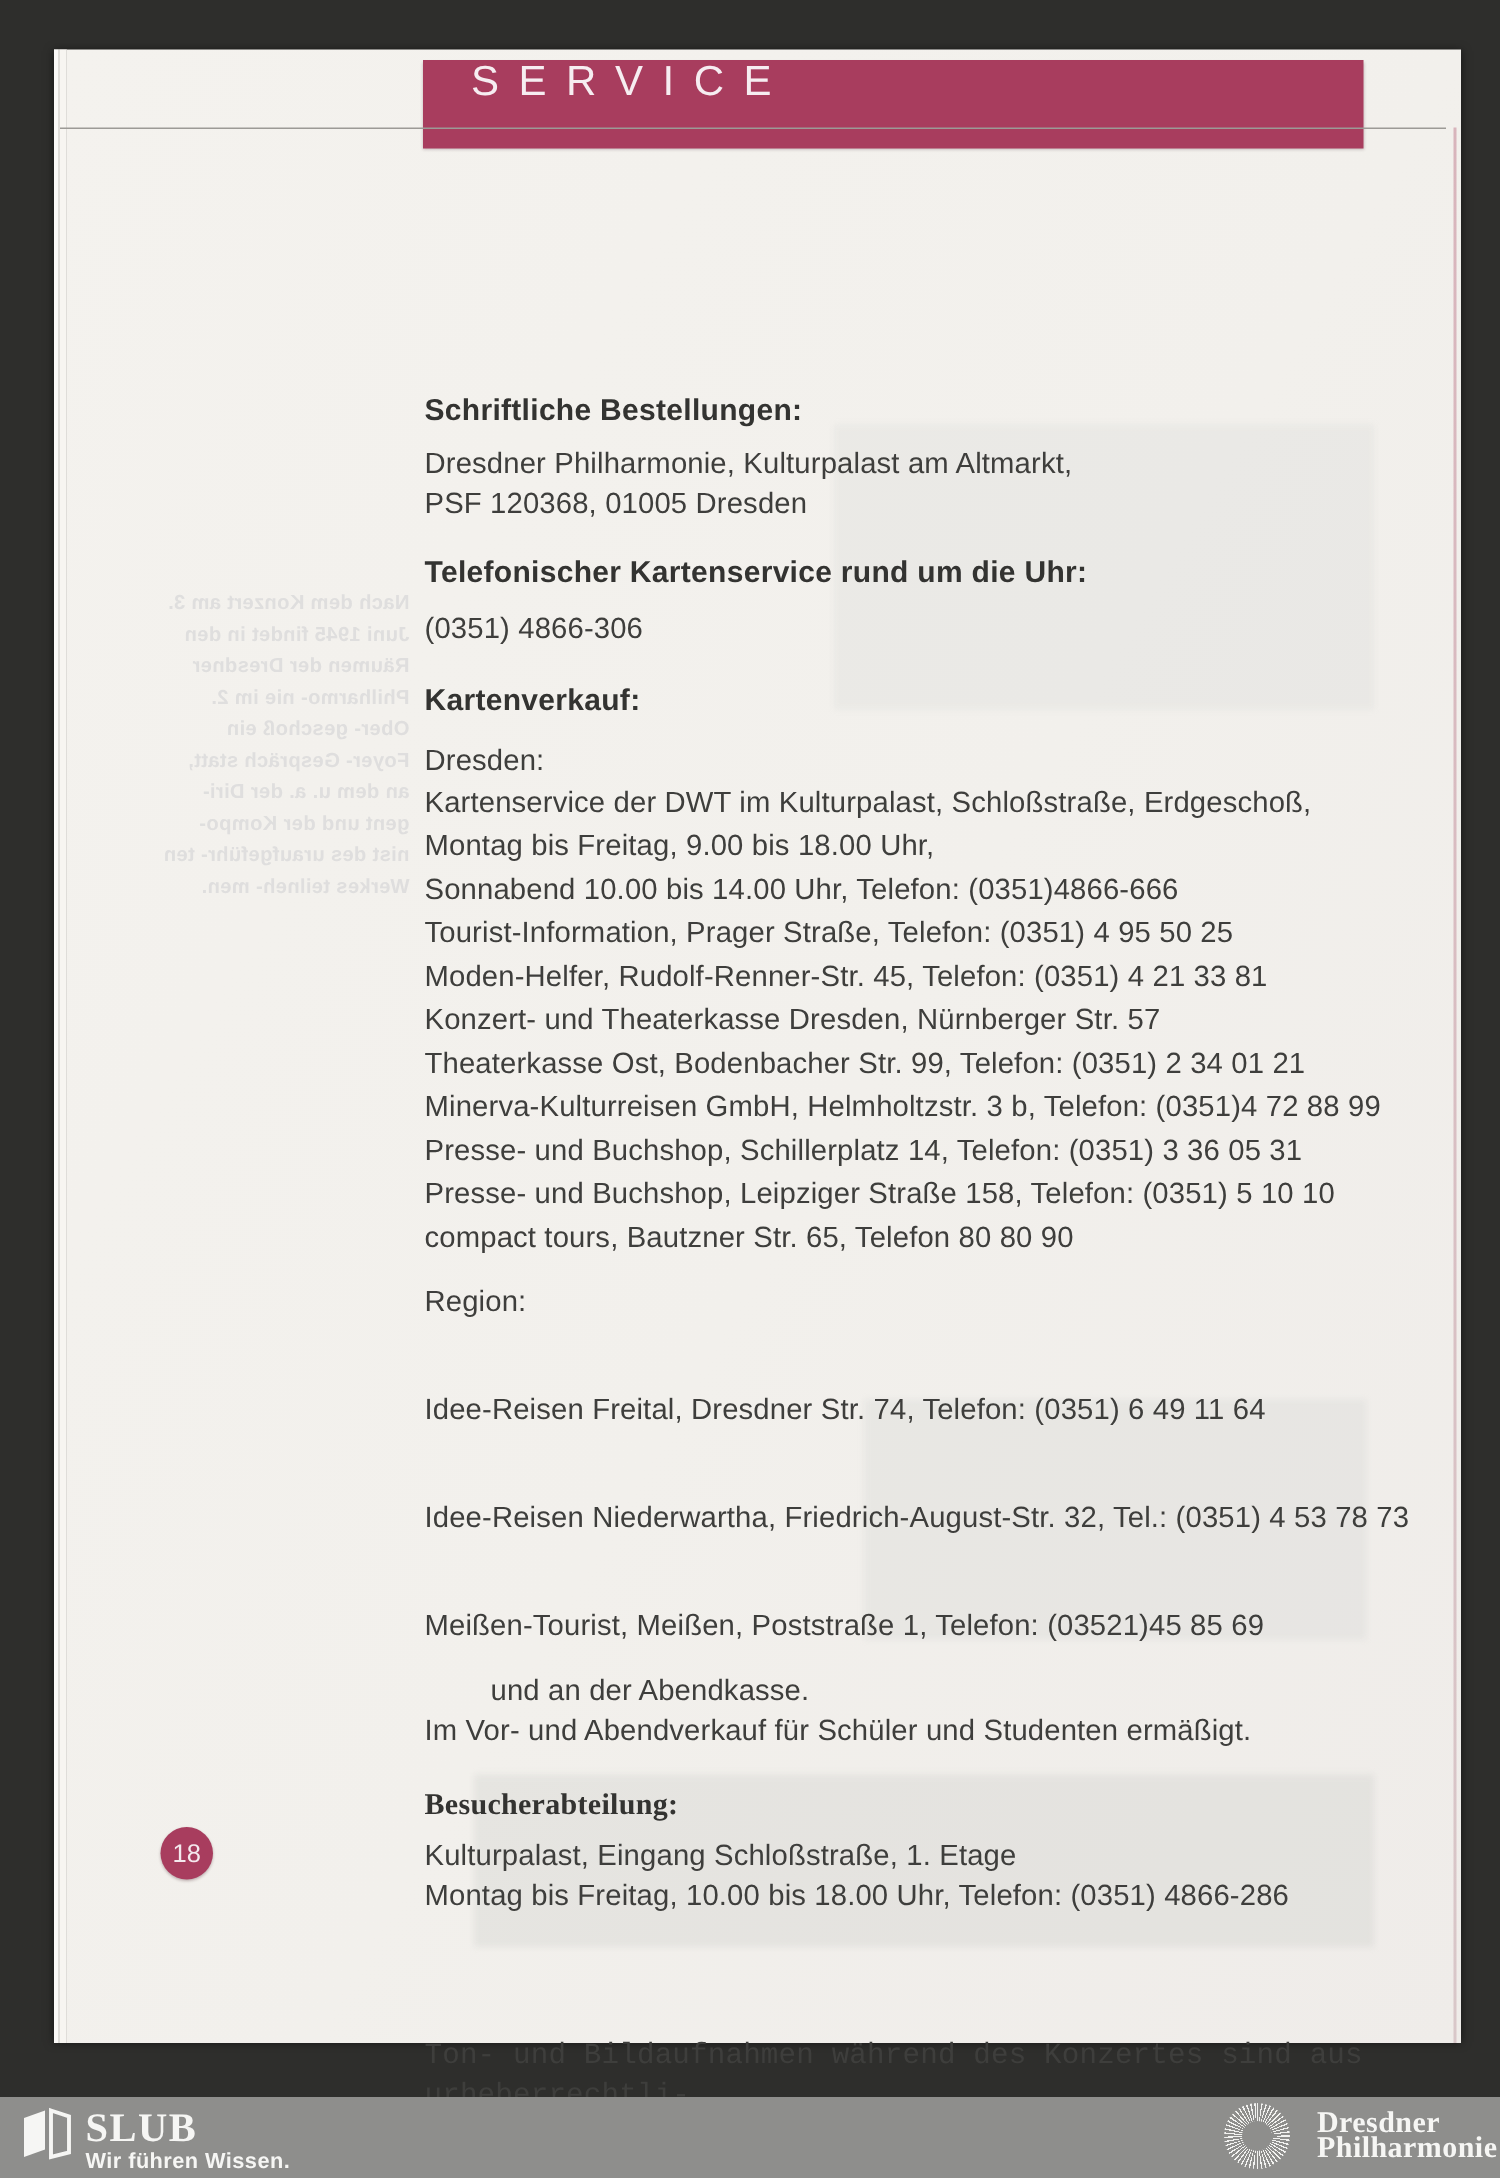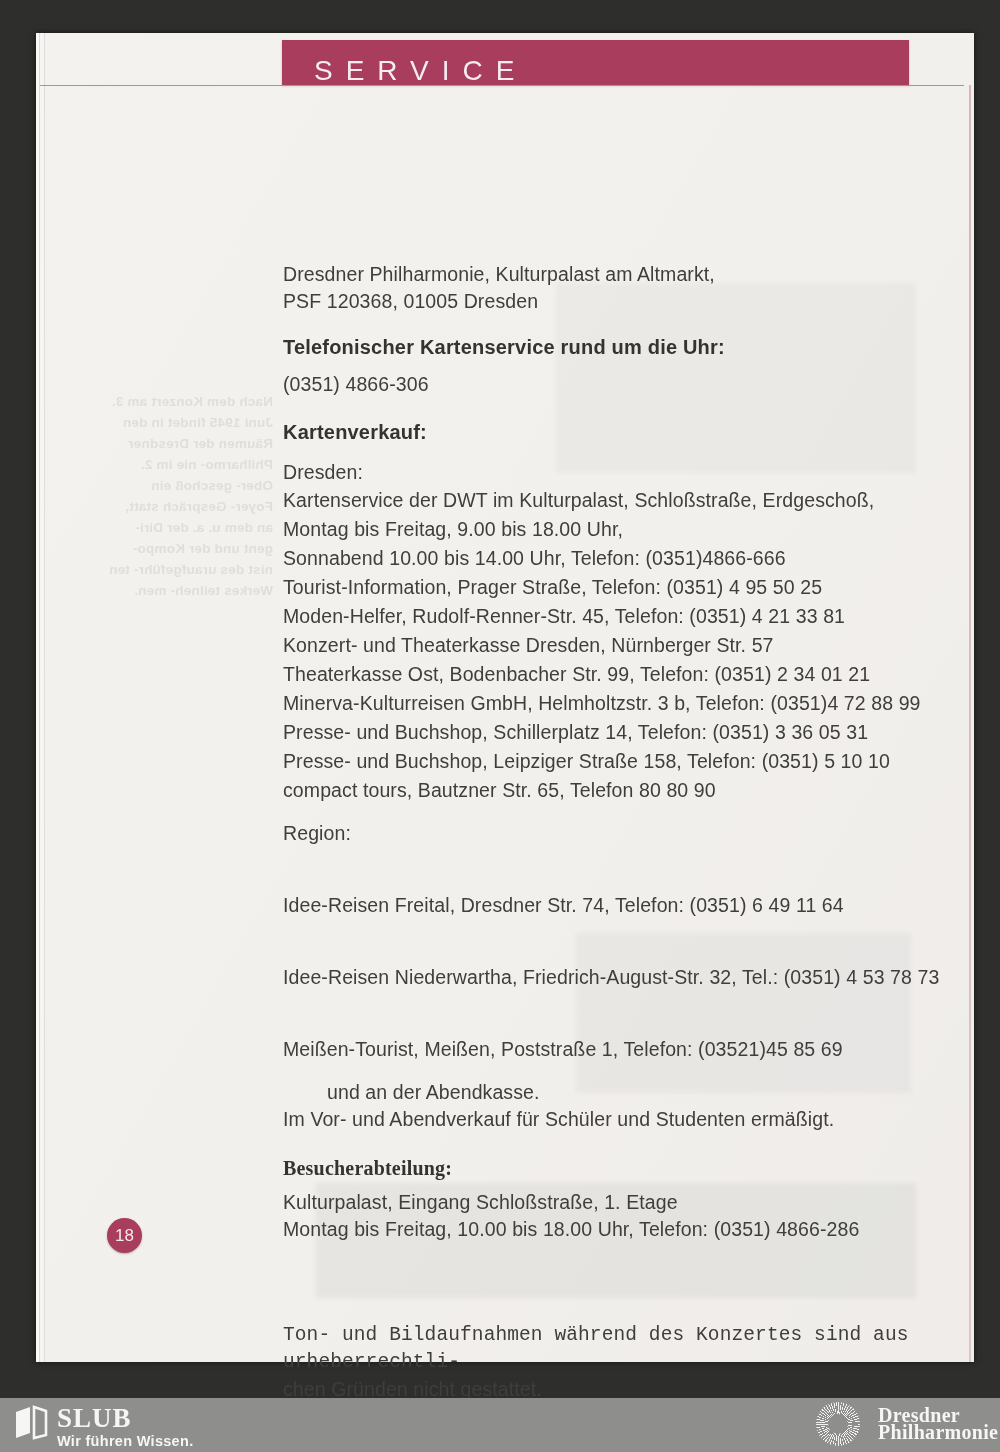--- a/index.html
+++ b/index.html
@@ -12,23 +12,23 @@
   .page{
     position:absolute;left:36px;top:33px;width:938px;height:1329px;
     background:linear-gradient(120deg,#f4f2ee 0%,#f2f0ec 55%,#efece9 100%);
     box-shadow:0 0 6px rgba(0,0,0,.55);
   }
   .page-edge{
     position:absolute;left:0;top:0;width:12px;height:100%;
     background:linear-gradient(90deg,#fbfaf8 0 3px,#dedcd8 3px 4px,#f7f5f1 4px 8px,#dfddd9 8px 9px,rgba(0,0,0,0) 9px);
   }
   .header-band{
-    position:absolute;left:246px;top:7px;width:627px;height:45px;
+    position:absolute;left:246px;top:7px;width:627px;height:59px;
     background:#a83d5e;
-    display:flex;align-items:flex-end;
+    display:flex;align-items:flex-start;
     box-shadow:0 1px 2px rgba(60,20,30,.25);
   }
   .header-band .title{
     color:#f6edf1;font-size:28px;font-weight:400;letter-spacing:13px;
     padding-left:32px;line-height:1;
   }
   .header-rule{
     position:absolute;left:4px;top:52px;width:924px;height:1px;
     background:#9c9a96;
   }
@@ -109,20 +109,21 @@
   <div class="header-rule"></div>
   <div class="crease-line"></div>
 
   <div class="bleed-text">Nach dem Konzert am 3. Juni 1945 findet in den Räumen der Dresdner Philharmo- nie im 2. Ober- geschoß ein Foyer- Gespräch statt, an dem u. a. der Diri- gent und der Kompo- nist des uraufgeführ- ten Werkes teilneh- men.</div>
   <div class="bleed-block" style="left:520px;top:250px;width:360px;height:190px;background:rgba(170,176,178,0.10);"></div>
   <div class="bleed-block" style="left:540px;top:900px;width:335px;height:160px;background:rgba(176,184,184,0.14);"></div>
   <div class="bleed-block" style="left:280px;top:1150px;width:600px;height:115px;background:rgba(186,192,188,0.22);"></div>
 
   <div class="textcol">
 
+    <div class="h m-b8">Schriftliche Bestellungen:</div>
     <div>Dresdner Philharmonie, Kulturpalast am Altmarkt,</div>
     <div>PSF 120368, 01005 Dresden</div>
 
     <div class="h mt19">Telefonischer Kartenservice rund um die Uhr:</div>
     <div class="mt10">(0351) 4866-306</div>
 
     <div class="h mt21">Kartenverkauf:</div>
     <div class="mt13">Dresden:</div>
 
     <div class="list29">

